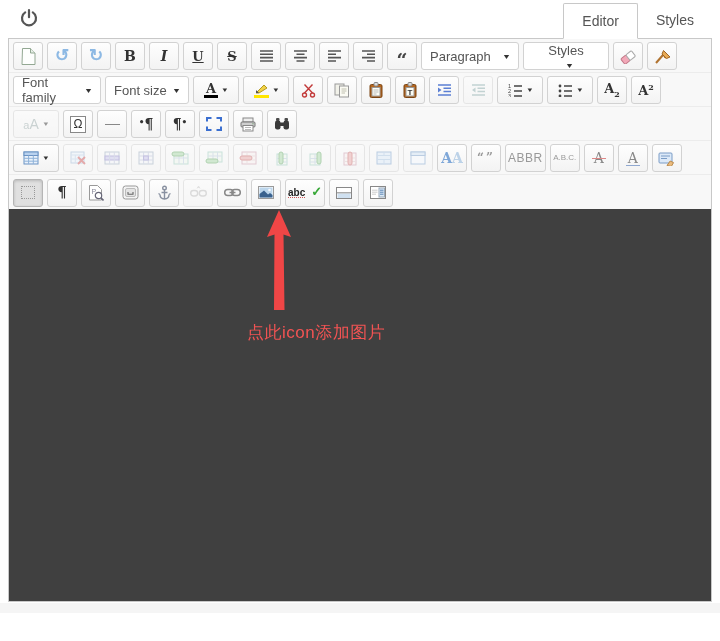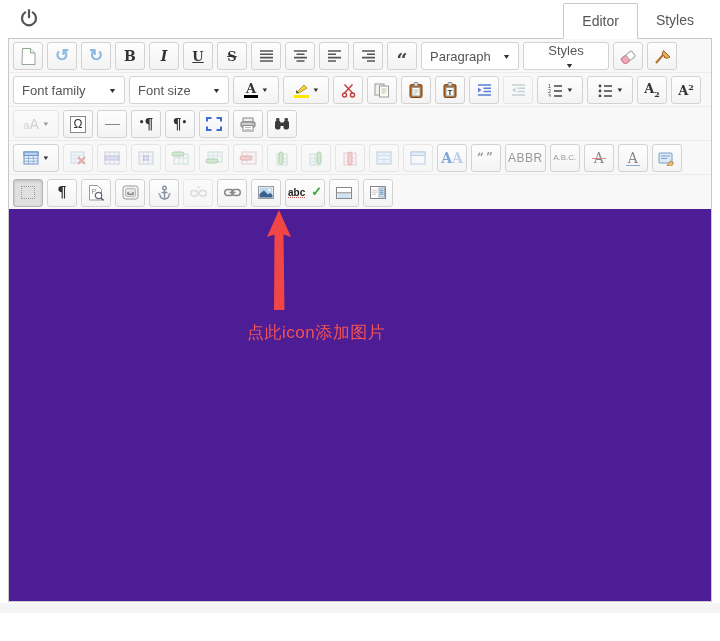--- a/index.html
+++ b/index.html
@@ -28,21 +28,21 @@
   .tb-btn .ic { display:inline-flex; align-items:center; justify-content:center; line-height:1; }
   .tb-btn.combo { min-width:46px; gap:4px; }
   .tb-btn.active { background:#e0e0e0; border-color:#b5b5b5;
     box-shadow:inset 0 1px 3px rgba(0,0,0,.18); }
   .tb-btn.disabled { opacity:.48; cursor:default; }
   .dd { font-size:6px; color:#333; transform:scaleX(1.3); }
   .tb-select { display:inline-flex; align-items:center; justify-content:space-between;
     height:28px; background:#fff; border:1px solid #d2d2d2; border-radius:3px;
     padding:0 8px; font-size:13px; color:#555; cursor:pointer; flex:0 0 auto; }
   .tb-select .arr { font-size:7px; color:#333; margin-left:6px; transform:scaleX(1.3); }
-  .content { position:relative; height:392px; background:#4c1d95; }
+  .content { position:relative; height:392px; background:#404040; }
   .annotation-arrow { position:absolute; left:252px; top:1px; pointer-events:none; }
   .annotation-text { position:absolute; left:238px; top:112px; font-size:17px;
     letter-spacing:.5px; }
   .footer { height:28px; background:#ececec; border-top:1px solid #dcdcdc;
     display:flex; align-items:center; justify-content:center; font-size:13px; color:#555; }
   .footer .brand { color:#1a1a1a; font-weight:bold; margin-left:4px; cursor:pointer; }
   .bottom-strip { height:10px; background:#f5f5f5; margin-top:1px; }
   sub { font-size:8px; } sup { font-size:8px; }
 </style>
 </head>
@@ -159,25 +159,25 @@
           <span class="ic">
             <svg width="17" height="15">
               <path d="M2 14 L9 6" stroke="#b07330" stroke-width="2"></path>
               <path d="M8 5 l4.5 4.5 l3.5 -1.5 l-6.5 -6.5 z" fill="#e8aa55" stroke="#a06525"></path>
               <path d="M9.5 7.5 l2 2" stroke="#c58435"></path>
             </svg>
           </span>
         </button>
       </div>
       <div class="tb-row">
-        <div class="tb-select" style="width: 112px;">
+        <div class="tb-select" style="width: 88px;">
           <span>Font family</span>
           <span class="arr">▼</span>
         </div>
-        <div class="tb-select" style="width: 100px; align-items: center;">
+        <div class="tb-select" style="width: 84px; align-items: center;">
           <span>Font size</span>
           <span class="arr">▼</span>
         </div>
         <button class="tb-btn combo">
           <span class="ic">
             <span style="font-family:'DejaVu Serif',serif;font-weight:bold;font-size:13px;color:#333;border-bottom:3px solid #000;padding:0 2px;line-height:13px">A</span>
           </span>
           <span class="dd">▼</span>
         </button>
         <button class="tb-btn combo">

